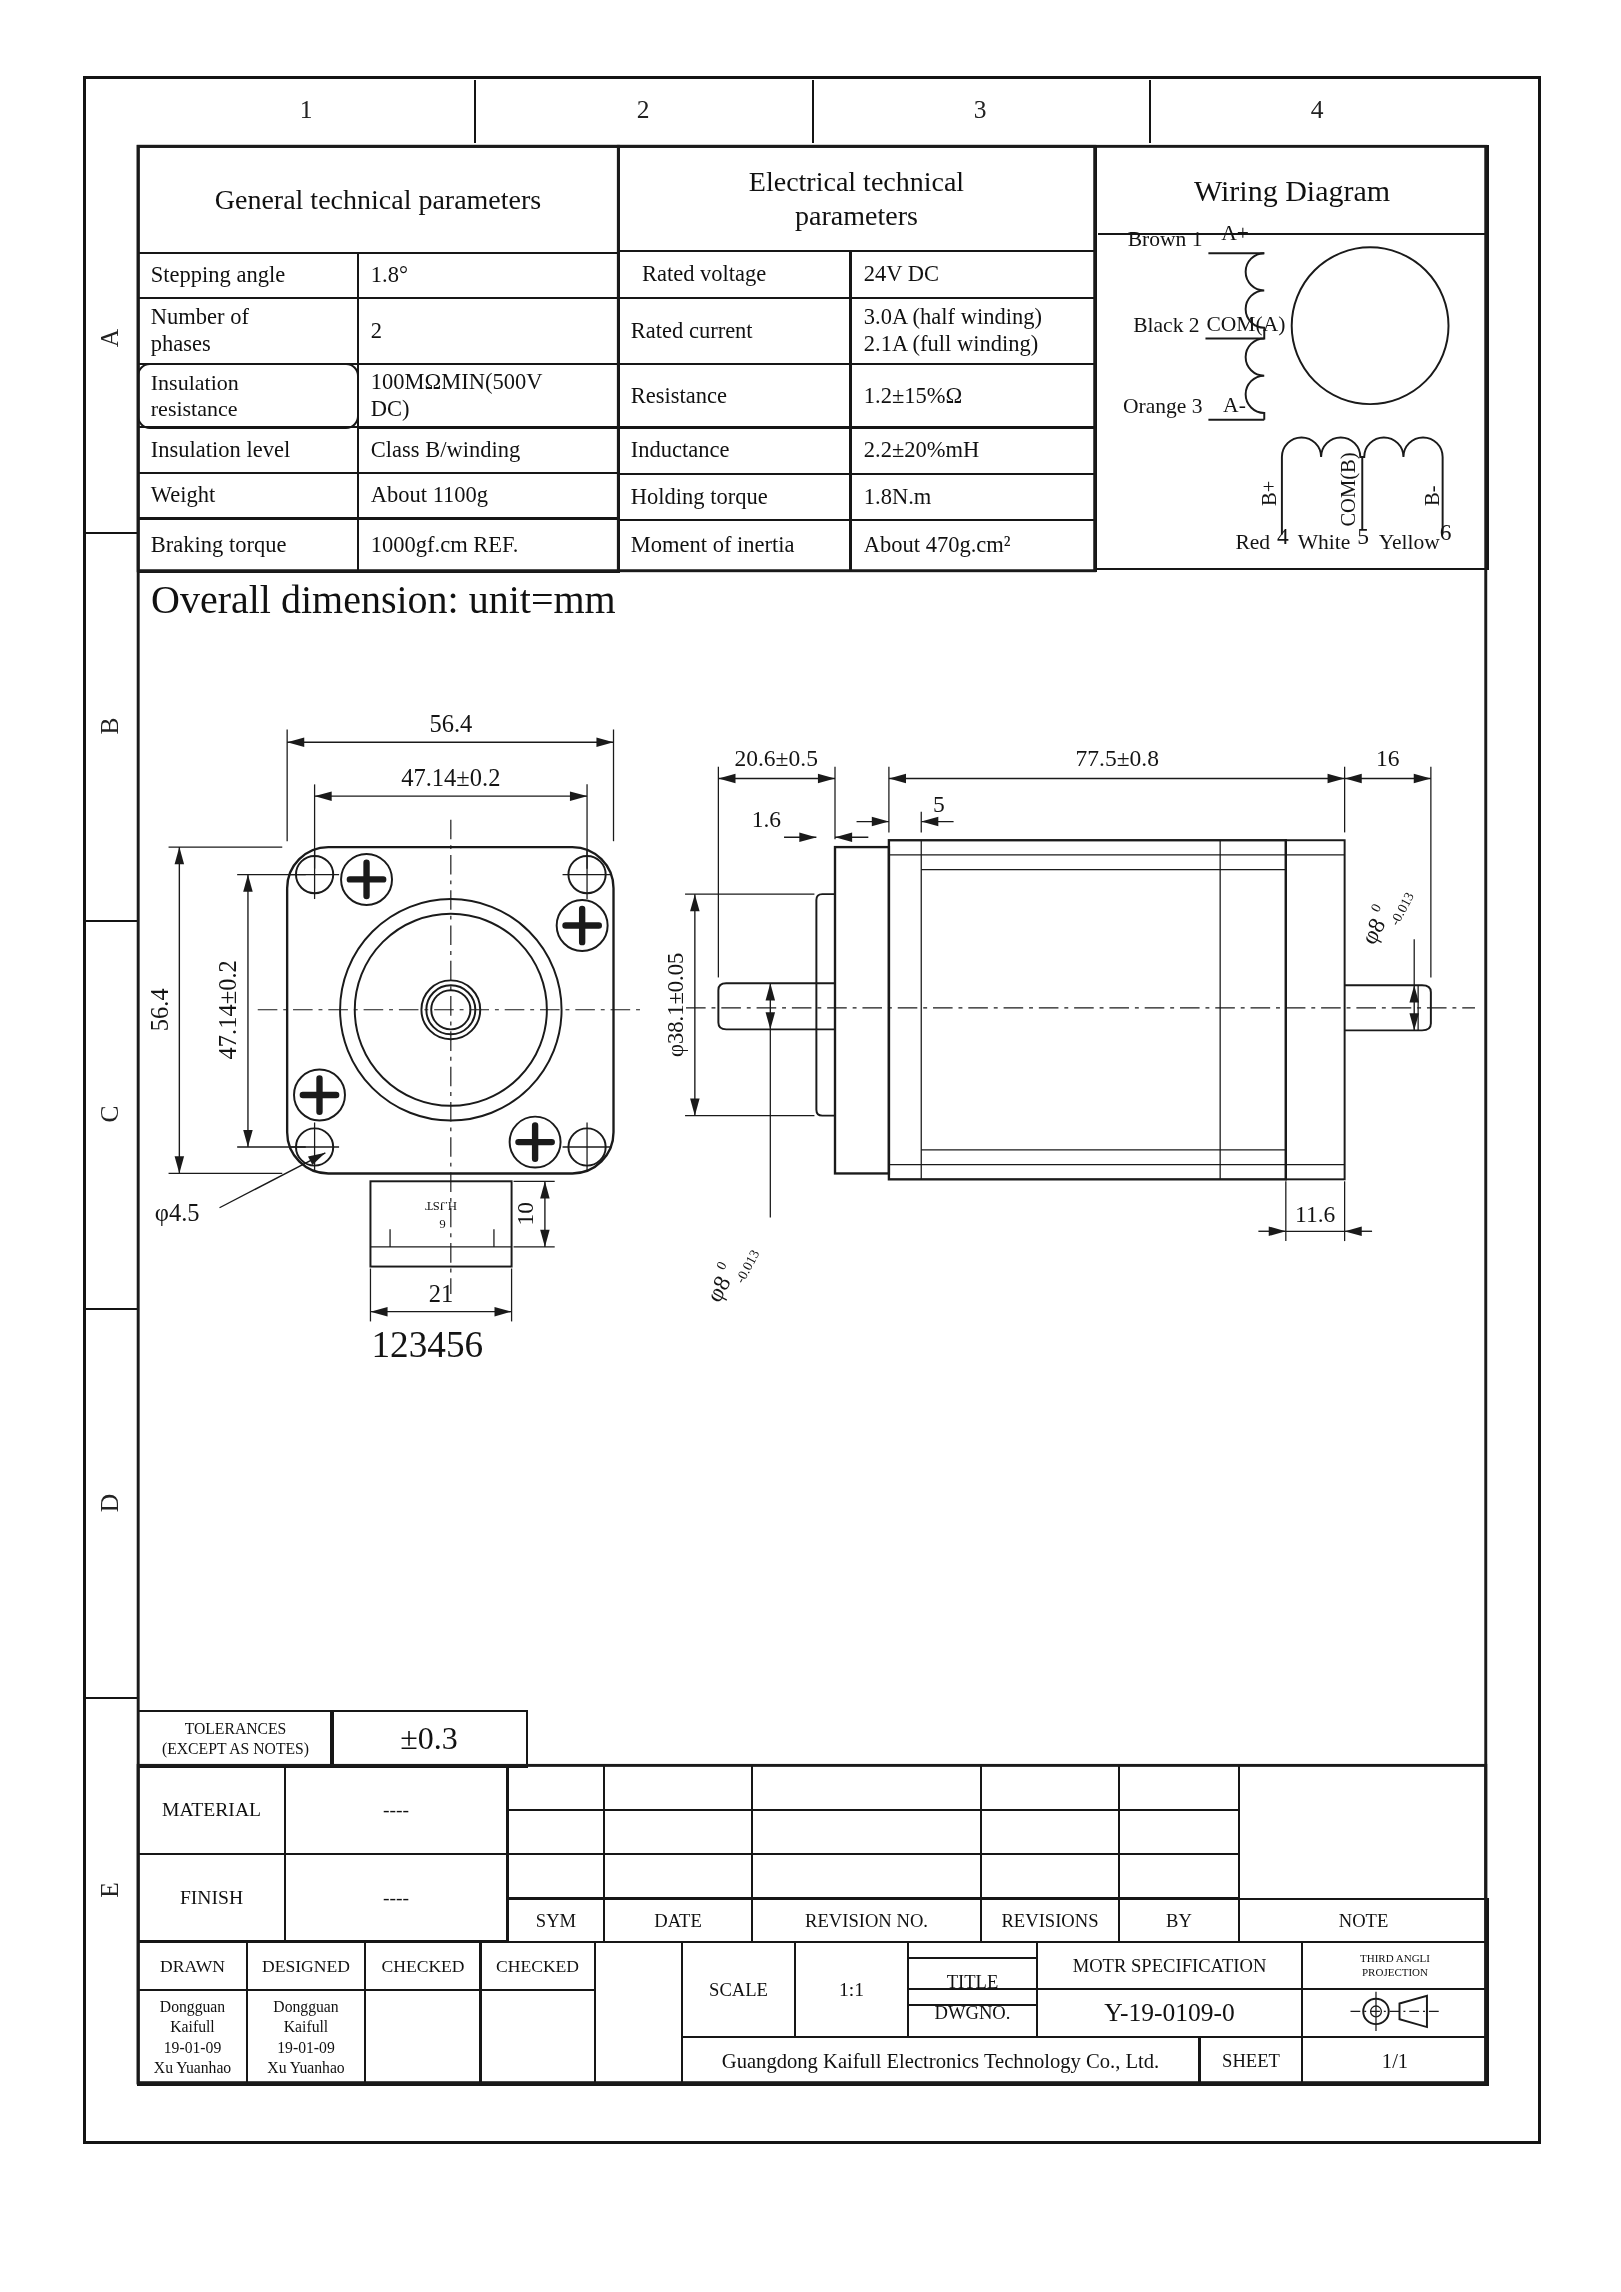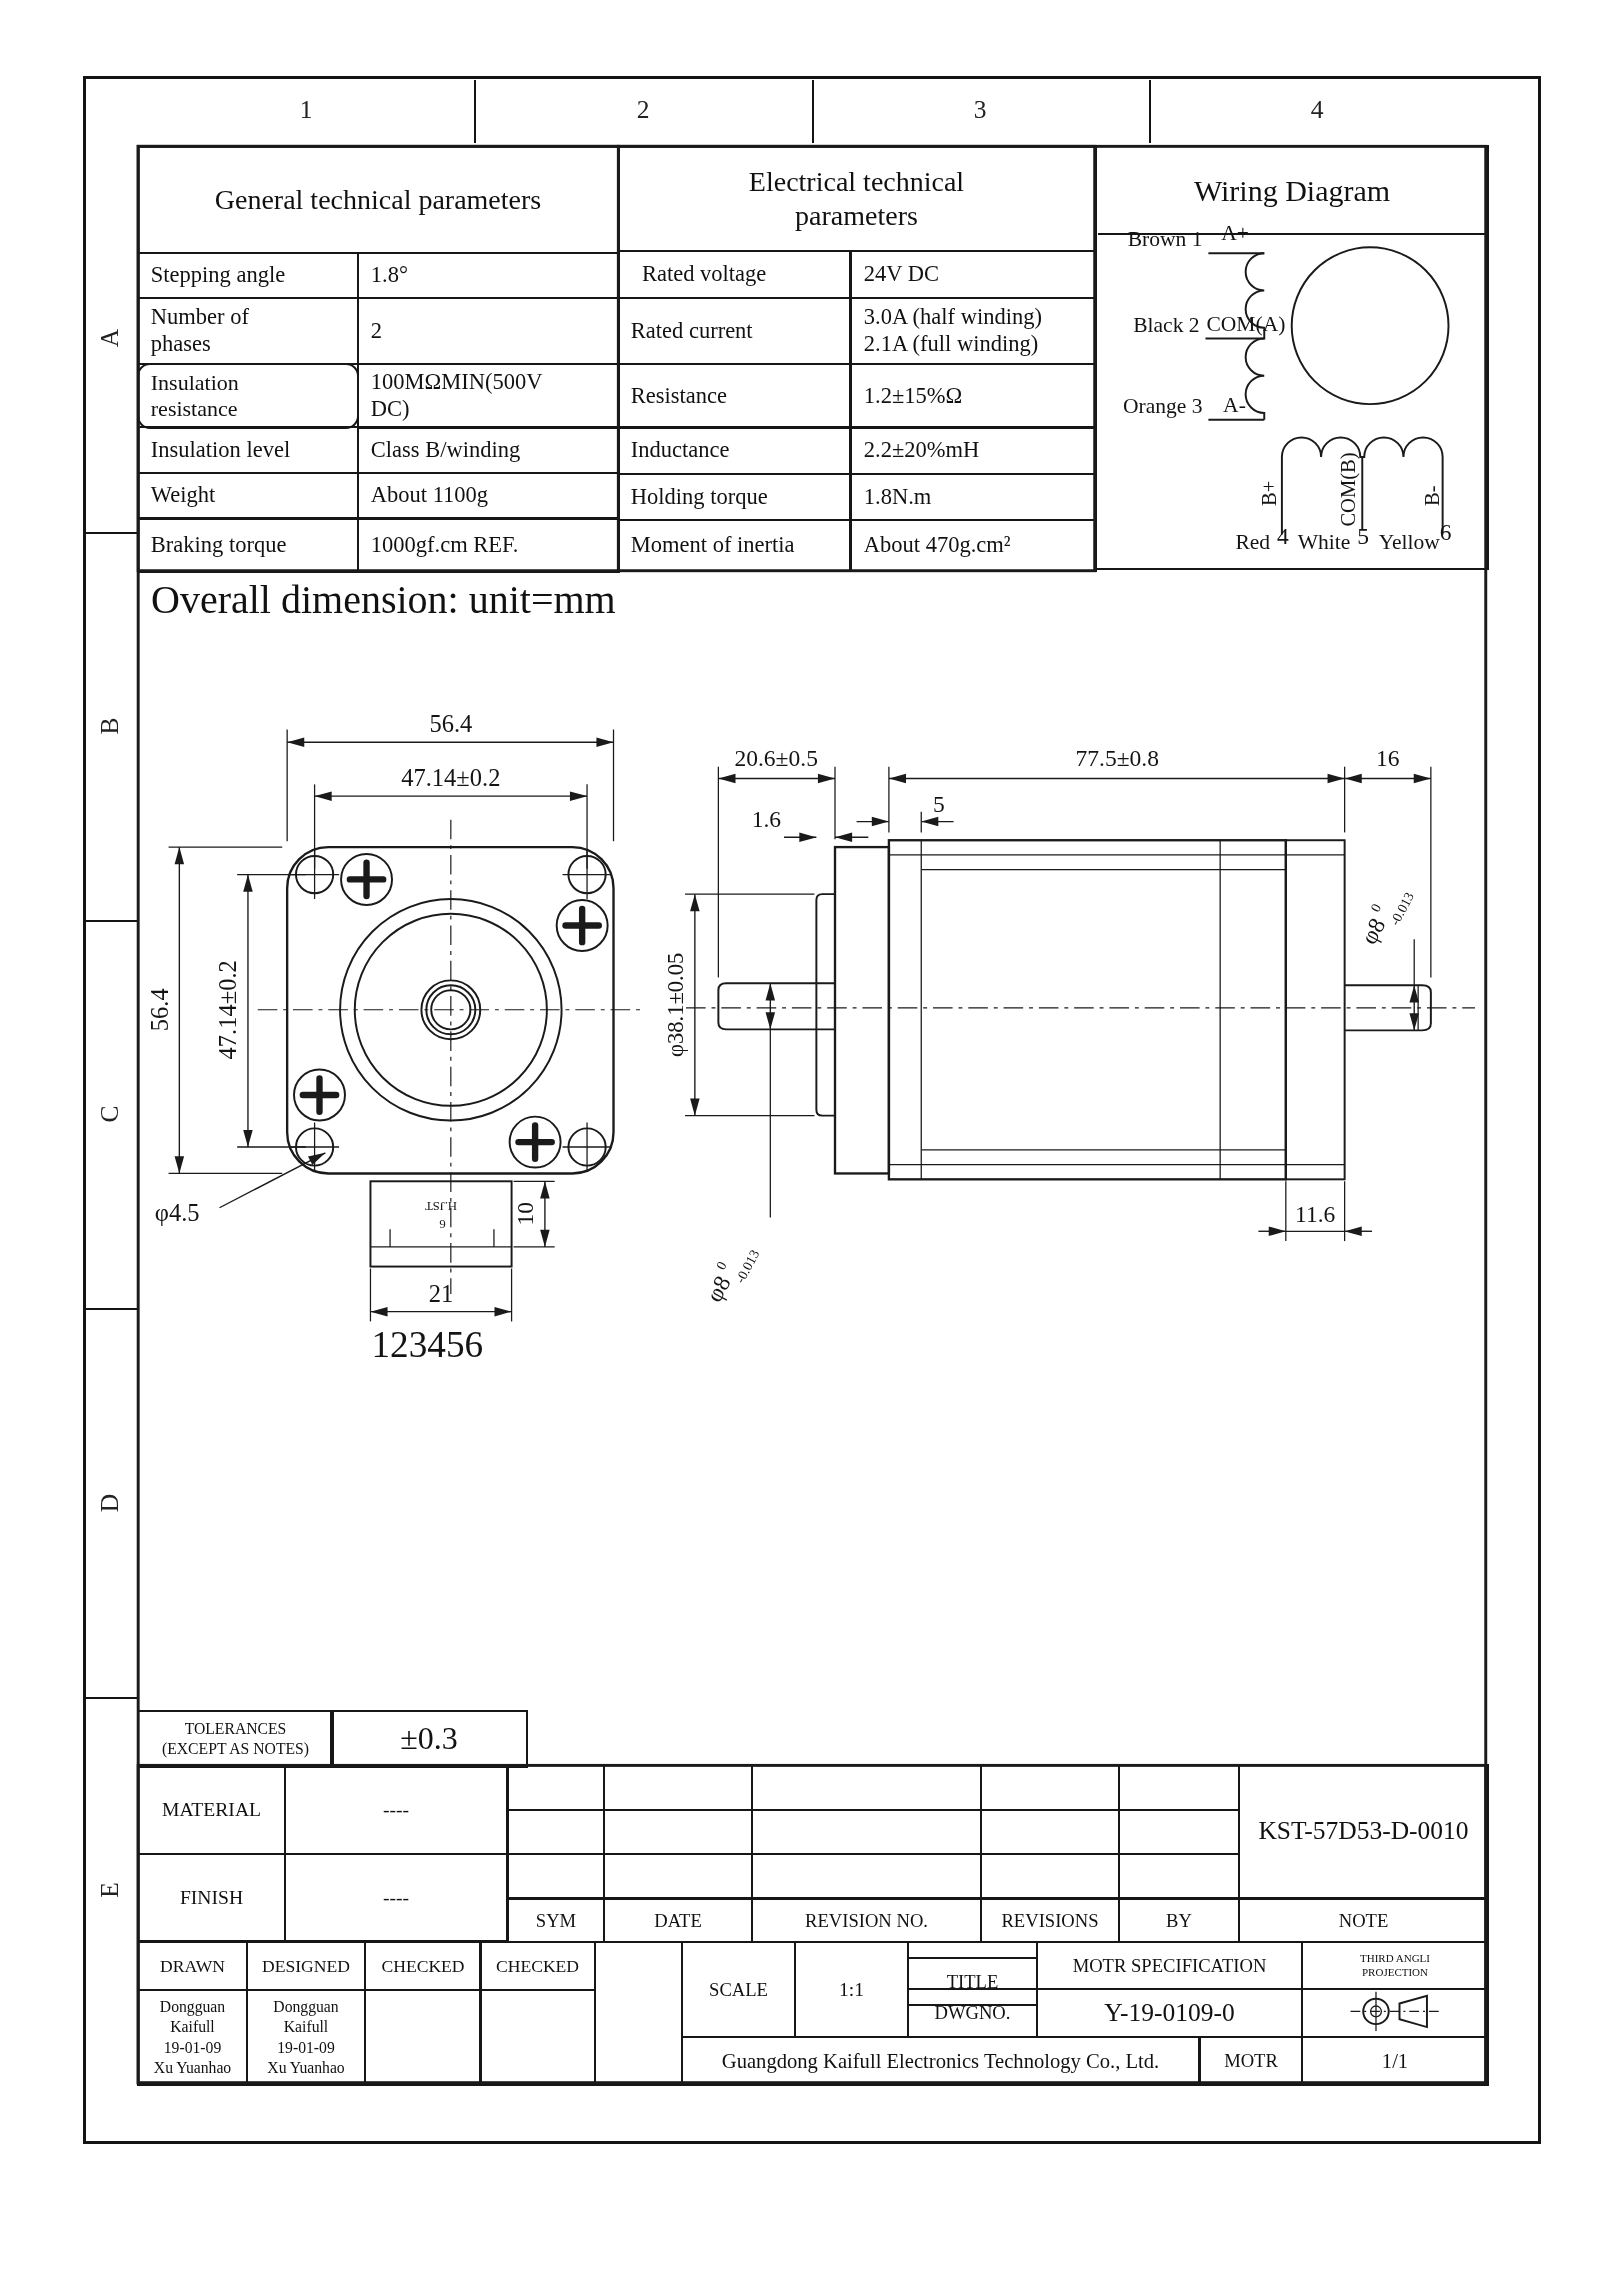--- a/index.html
+++ b/index.html
@@ -113,21 +113,20 @@
   <div class="tb" style="left:980px;top:1853px;width:140px;height:46px;"></div>
   <div class="tb" style="left:1118px;top:1853px;width:122px;height:46px;"></div>
 
   <div class="tb ctr" style="left:507px;top:1898px;width:98px;height:45px;font-size:18.6px;">SYM</div>
   <div class="tb ctr" style="left:603px;top:1898px;width:150px;height:45px;font-size:18.6px;">DATE</div>
   <div class="tb ctr" style="left:751px;top:1898px;width:231px;height:45px;font-size:18.6px;">REVISION NO.</div>
   <div class="tb ctr" style="left:980px;top:1898px;width:140px;height:45px;font-size:18.6px;">REVISIONS</div>
   <div class="tb ctr" style="left:1118px;top:1898px;width:122px;height:45px;font-size:18.6px;">BY</div>
   <div class="tb ctr" style="left:1238px;top:1898px;width:251px;height:45px;font-size:18.6px;">NOTE</div>
 
-  <div class="tb ctr" style="left:1238px;top:1764px;width:251px;height:135px;font-size:25.5px;">KST-57D53-D-0010</div>
 
   <div class="tb ctr" style="left:137px;top:1941px;width:111px;height:50px;font-size:17.6px;">DRAWN</div>
   <div class="tb ctr" style="left:246px;top:1941px;width:120px;height:50px;font-size:17.6px;">DESIGNED</div>
   <div class="tb ctr" style="left:364px;top:1941px;width:118px;height:50px;font-size:17.6px;">CHECKED</div>
   <div class="tb ctr" style="left:479px;top:1941px;width:117px;height:50px;font-size:17.6px;">CHECKED</div>
   <div class="tb ctr" style="left:137px;top:1989px;width:111px;height:97px;font-size:15.7px;line-height:1.3;flex-direction:column;">
     <span>Dongguan</span>
     <span>Kaifull</span>
     <span>19-01-09</span>
     <span>Xu Yuanhao</span>
@@ -147,21 +146,21 @@
   <div class="tb ctr" style="left:907px;top:1941px;width:131px;height:49px;font-size:18.6px;margin-top:16px;">TITLE</div>
   <div class="tb ctr" style="left:1036px;top:1941px;width:267px;height:49px;font-size:18.6px;">MOTR SPECIFICATION</div>
   <div class="tb ctr" style="left:1301px;top:1941px;width:188px;height:49px;font-size:11px;line-height:1.2;flex-direction:column;">
     <span>THIRD ANGLI</span>
     <span>PROJECTION</span>
   </div>
   <div class="tb ctr" style="left:907px;top:1988px;width:131px;height:50px;font-size:18.6px;">DWGNO.</div>
   <div class="tb ctr" style="left:1036px;top:1988px;width:267px;height:50px;font-size:25.5px;">Y-19-0109-0</div>
   <div class="tb" style="left:1301px;top:1988px;width:188px;height:50px;"></div>
   <div class="tb ctr" style="left:681px;top:2036px;width:519px;height:50px;font-size:20.6px;">Guangdong Kaifull Electronics Technology Co., Ltd.</div>
-  <div class="tb ctr" style="left:1199px;top:2036px;width:104px;height:50px;font-size:18.6px;">MOTR</div>
+  <div class="tb ctr" style="left:1199px;top:2036px;width:104px;height:50px;font-size:18.6px;">SHEET</div>
   <div class="tb ctr" style="left:1301px;top:2036px;width:188px;height:50px;font-size:20.6px;">1/1</div>
 
   <svg width="1621" height="2293" style="position:absolute;left:0;top:0;pointer-events:none;" viewBox="0 0 1654 2339">
     <defs>
       <marker id="arw" viewBox="0 0 12 8" markerWidth="13" markerHeight="9" refX="12" refY="4" orient="auto-start-reverse">
         <path d="M12,4 L0.5,0.8 L0.5,7.2 Z" fill="#1a1a1a"></path>
       </marker>
     </defs>
 
     <g>

